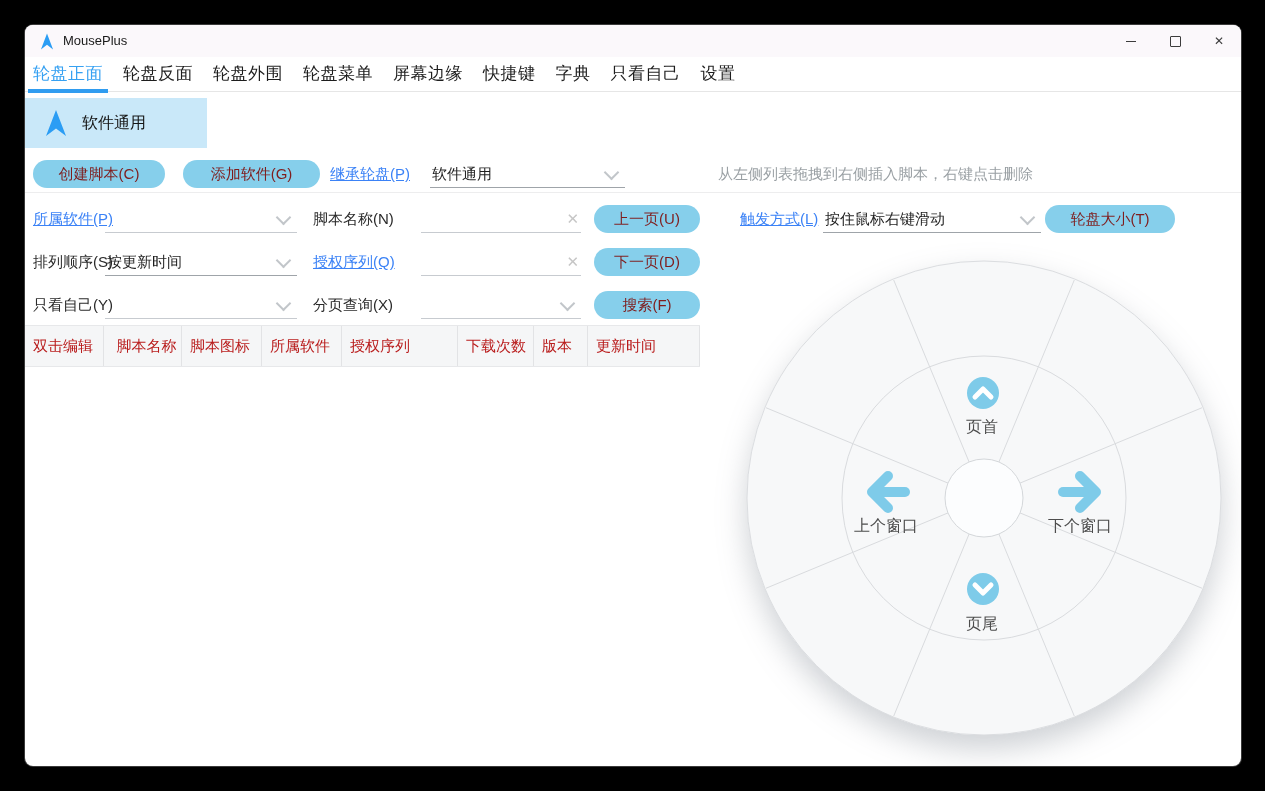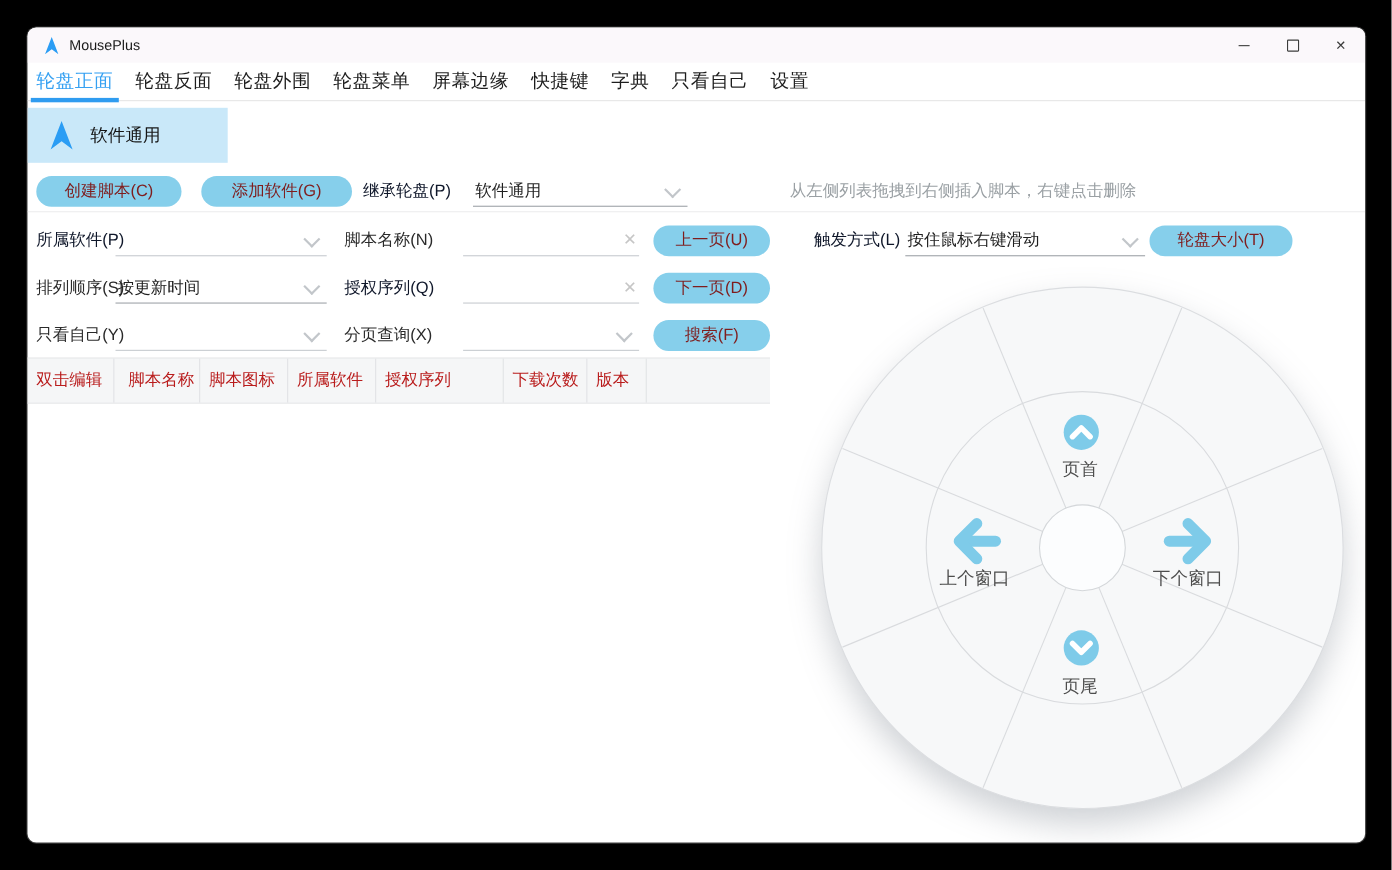--- a/index.html
+++ b/index.html
@@ -28,21 +28,21 @@
   .tab.active{color:#36a1f2;}
   .tab.active::after{content:"";position:absolute;left:0;right:0;bottom:-1px;height:4px;background:#2f9cf0;}
   
   .profile-tab{position:absolute;left:0;top:73px;width:182px;height:50px;background:#c9e8f9;display:flex;align-items:center;}
   .profile-tab svg{margin-left:20px;}
   .profile-tab .plabel{margin-left:15px;font-size:16px;color:#151515;}
   
   .pill{position:absolute;height:28px;border-radius:14px;background:#86cfeb;color:#7f1d1d;font-size:15px;text-align:center;line-height:28px;border:none;padding:0;cursor:default;}
   
   .lbl{position:absolute;height:28px;line-height:28px;font-size:15px;white-space:nowrap;}
-  .muted{color:#0f172a;}
+  .muted{color:#3b82f6;text-decoration:underline;}
   .dark{color:#2a2a2a;}
   .select{position:absolute;height:28px;border-bottom:1px solid #c7cbd0;box-sizing:border-box;}
   .select.filled{border-bottom-color:#9fa4a9;}
   .sel-value{position:absolute;left:2px;top:0;height:27px;line-height:27px;font-size:15px;color:#1f1f1f;white-space:nowrap;}
   .chev{position:absolute;right:8px;top:7px;width:9px;height:9px;border-right:2px solid #c2c6ca;border-bottom:2px solid #c2c6ca;transform:rotate(45deg);}
   .field{position:absolute;height:28px;border-bottom:1px solid #c7cbd0;box-sizing:border-box;}
   .field input{position:absolute;left:2px;top:2px;width:calc(100% - 26px);height:23px;border:none;outline:none;background:transparent;font-size:15px;color:#1f1f1f;font-family:inherit;}
   .clear-x{position:absolute;right:2px;top:4px;font-size:15px;line-height:20px;color:#c6c6c6;}
   .hint{position:absolute;left:693px;top:135px;height:28px;line-height:28px;font-size:15px;color:#9aa0a4;white-space:nowrap;}
   .sep{position:absolute;left:0;top:167px;width:1216px;height:1px;background:#ededee;}
@@ -150,20 +150,21 @@
   <button class="pill" style="left:1020px;top:180px;width:130px;">轮盘大小(T)</button>
 
   <div class="table-head">
     <div class="th" style="width:79px;">双击编辑</div>
     <div class="th" style="width:78px;text-align:center;">脚本名称</div>
     <div class="th" style="width:80px;">脚本图标</div>
     <div class="th" style="width:80px;">所属软件</div>
     <div class="th" style="width:116px;">授权序列</div>
     <div class="th" style="width:76px;">下载次数</div>
     <div class="th" style="width:54px;">版本</div>
+    <div class="th" style="width:112px;border-right:1px solid #e2e3e5;">更新时间</div>
   </div>
 
   <div class="wheel-shadow"></div>
   <svg class="wheel-svg" viewBox="0 0 490 490">
     <circle cx="245" cy="245" r="237" fill="#f7f8f9" stroke="#dbdde0" stroke-width="1"></circle>
     <circle cx="245" cy="245" r="142" fill="none" stroke="#d9dbde" stroke-width="1"></circle>
     <g stroke="#d9dbde" stroke-width="1">
       <line x1="281" y1="230.1" x2="463.1" y2="154.7"></line>
       <line x1="259.9" y1="209" x2="335.3" y2="27"></line>
       <line x1="230.1" y1="209" x2="154.7" y2="27"></line>

